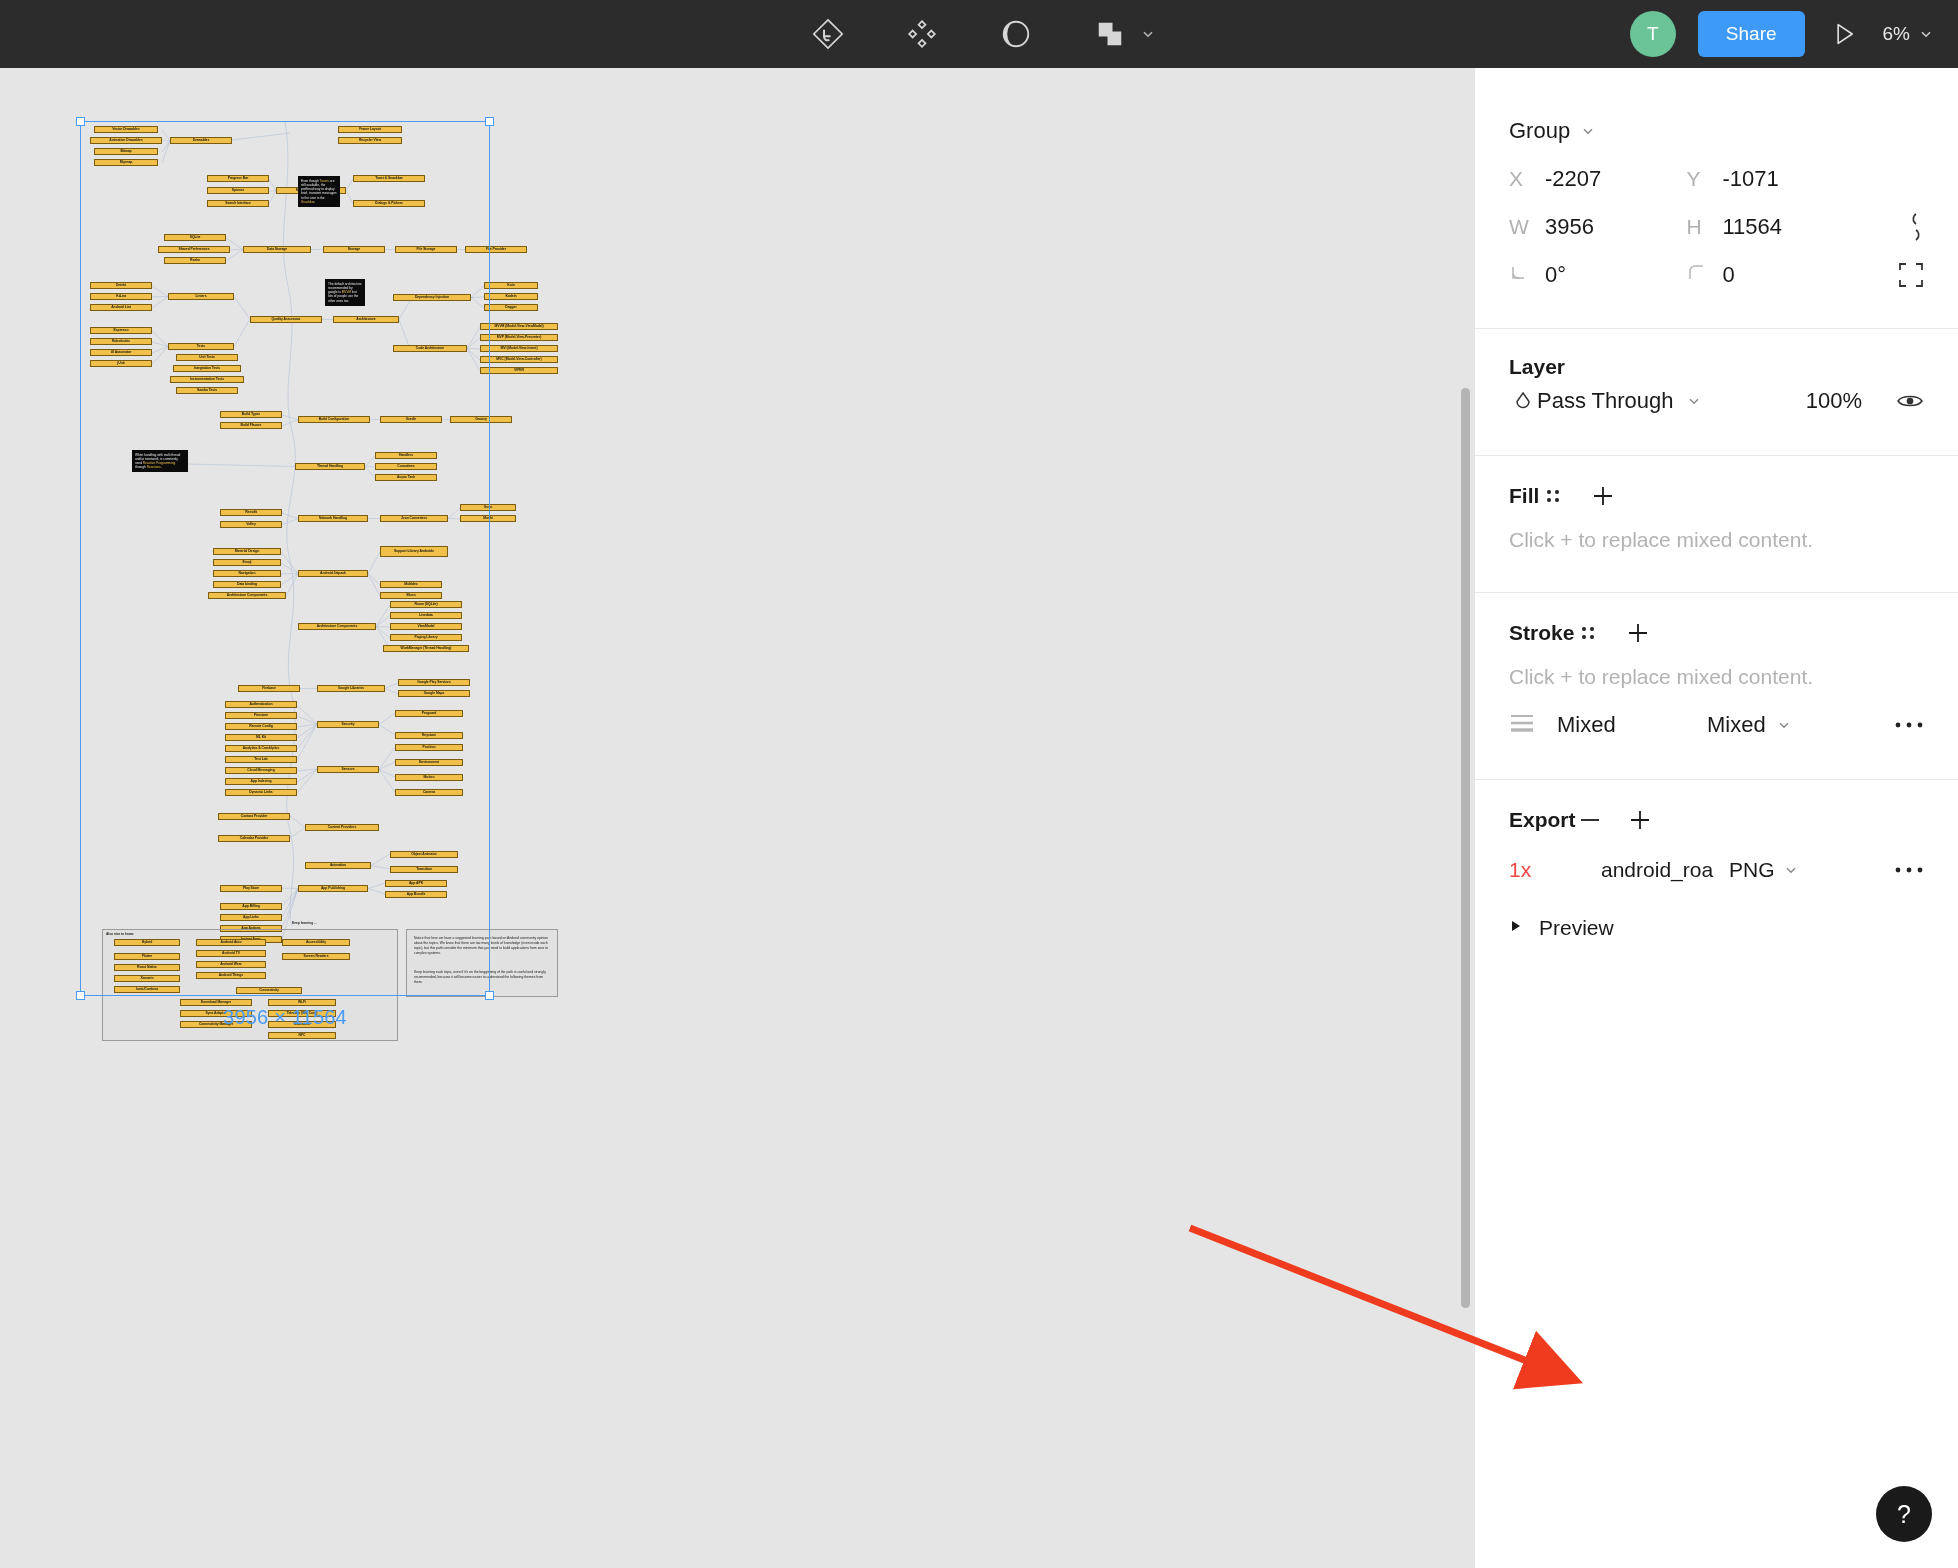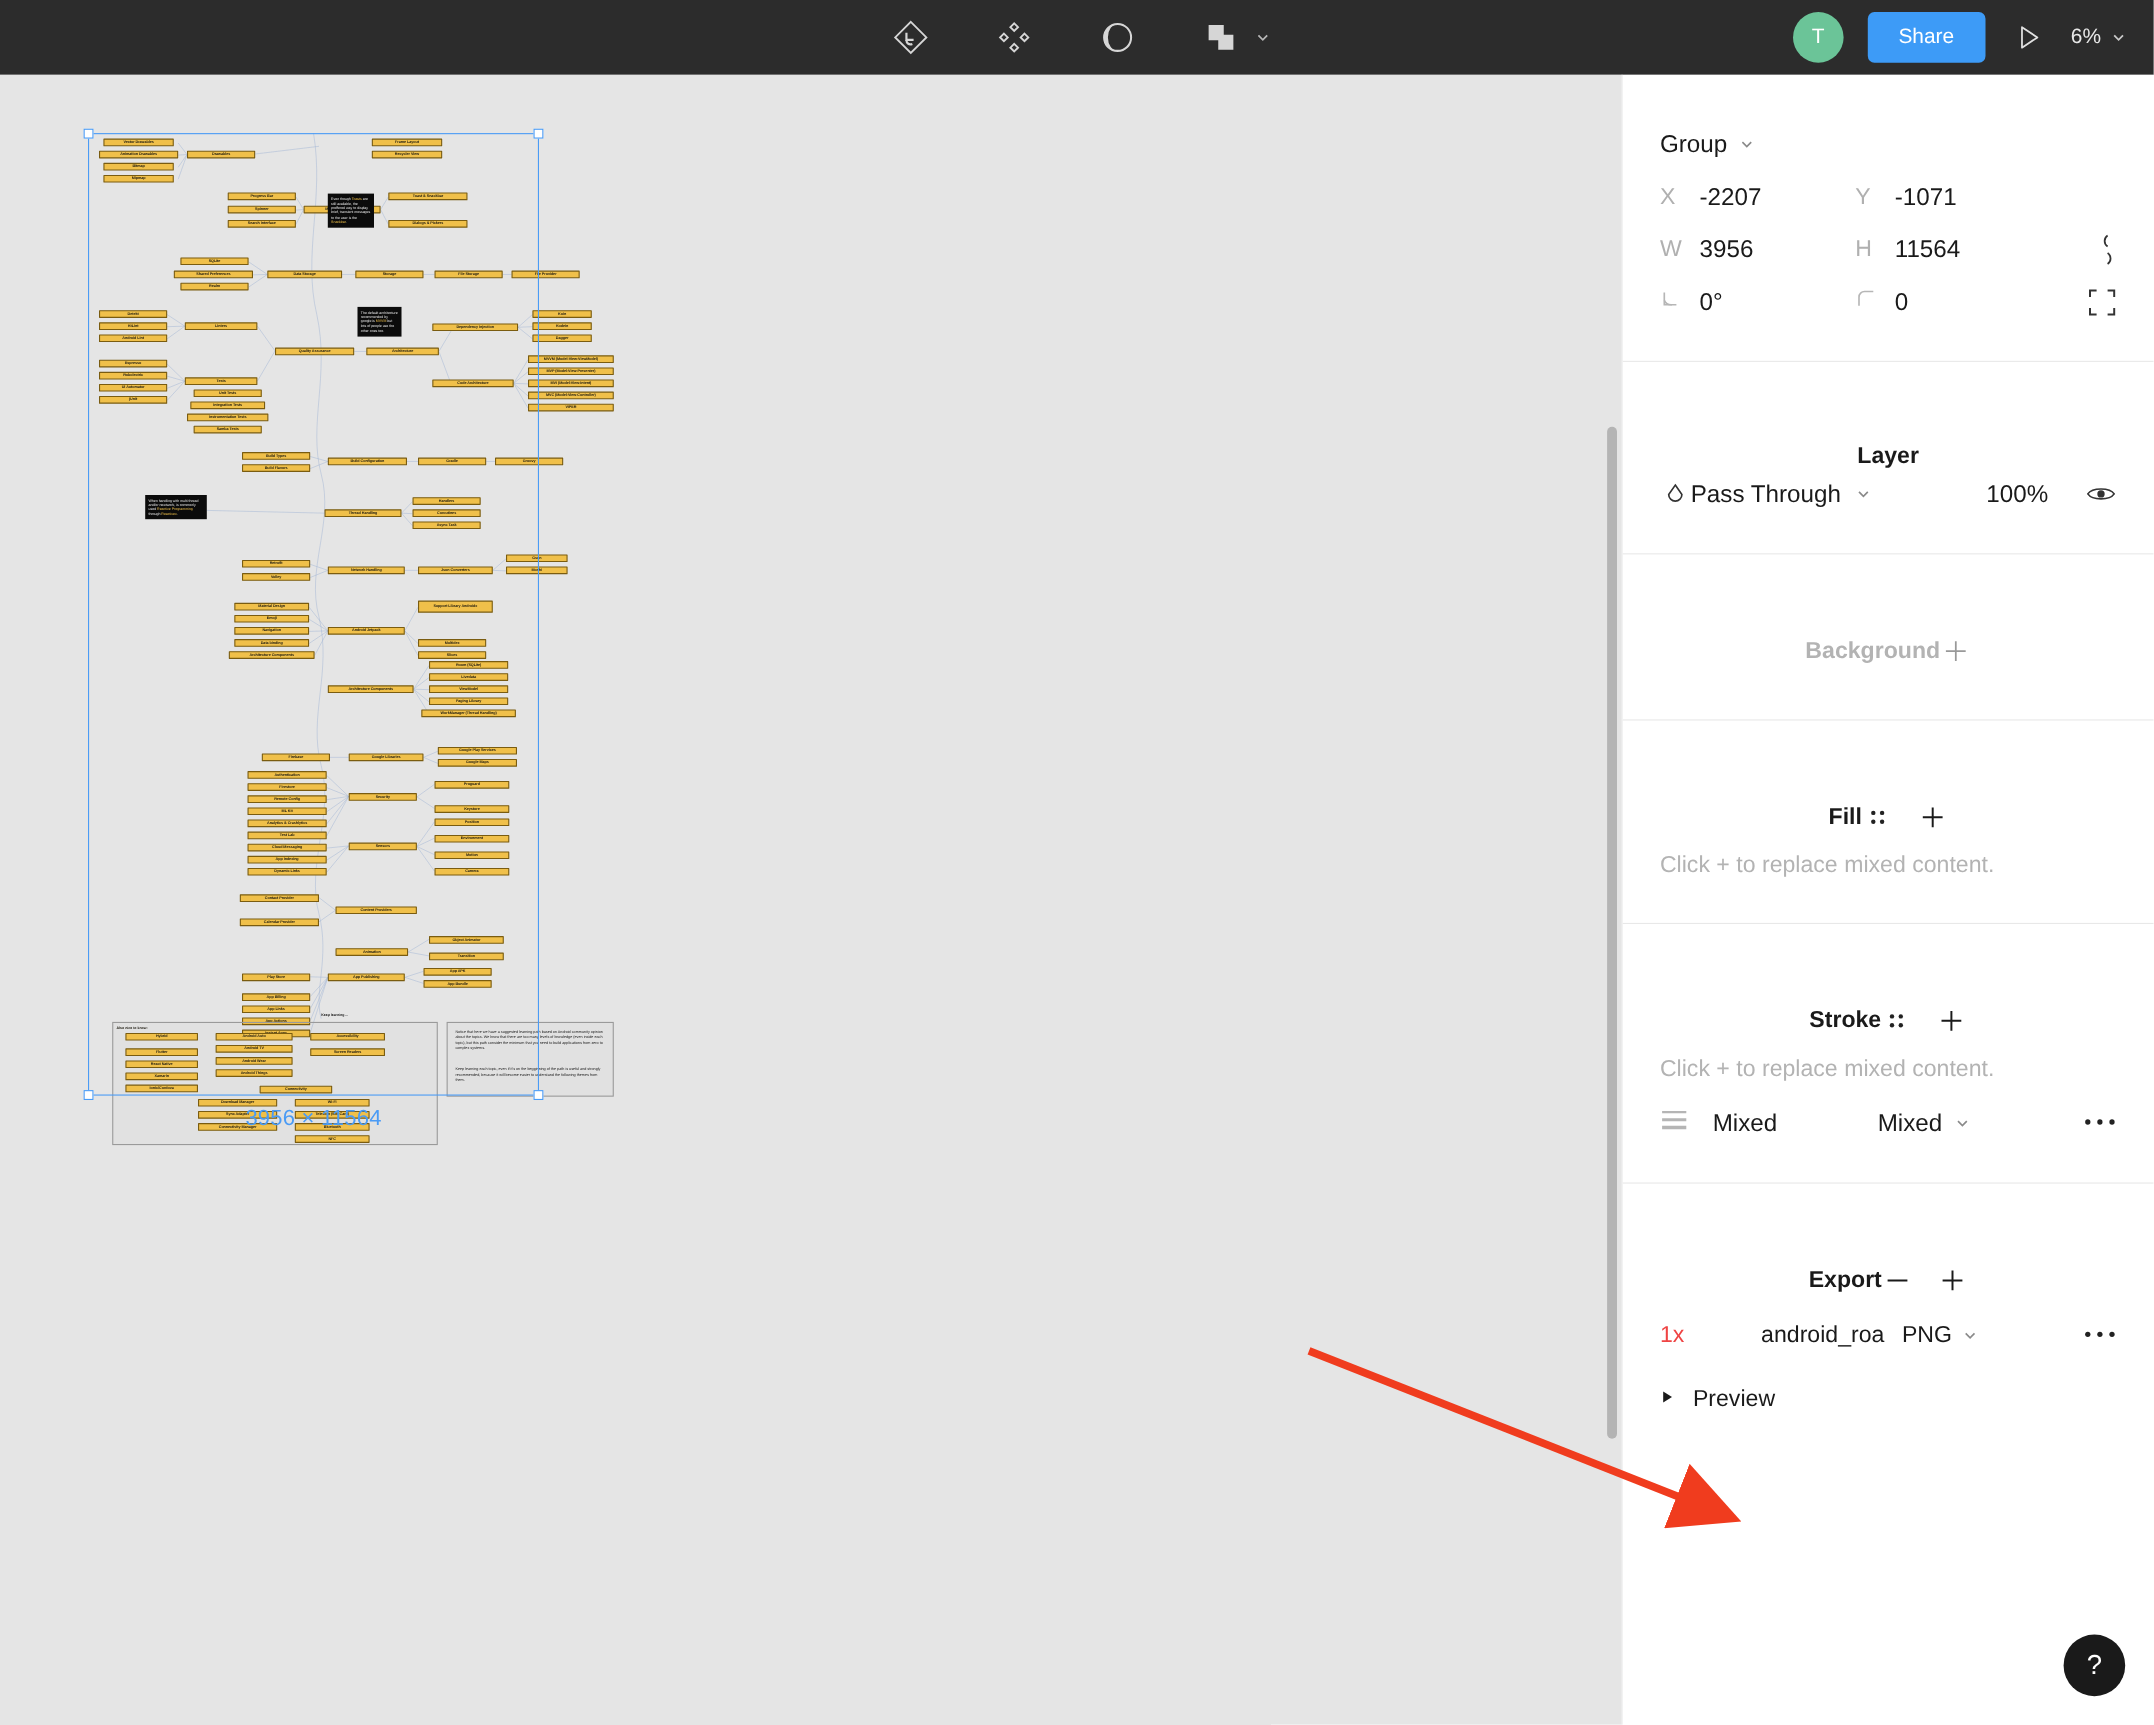--- a/index.html
+++ b/index.html
@@ -98,23 +98,22 @@
   }
   .align-row {
     height: 24px; display: flex; align-items: flex-start; justify-content: space-between;
     padding: 0 34px; overflow: hidden;
   }
   .align-row .ai { width: 26px; height: 26px; display:flex; align-items:flex-start; justify-content:center; cursor: pointer; margin-top:-14px;}
   .sec {
     border-bottom: 1px solid #e8e8e8; padding: 26px 34px 40px 34px;
   }
   .sec-hd {
-    display: flex; align-items: center; justify-content: center;
+    display: flex; align-items: center; justify-content: flex-start;
     margin-bottom: 8px;
-    margin-top: 48px;
   }
   .sec-title { font-size: 21px; font-weight: 700; color: #1a1a1a; }
   .sec-title.muted { color: #b3b3b3; }
   .hd-actions { display: flex; align-items: center; gap: 22px; }
   .ico-btn { width: 28px; height: 28px; display: flex; align-items: center; justify-content: center; cursor: pointer; }
 
   .group-row { display: flex; align-items: center; gap: 10px; margin-bottom: 22px;}
   .group-name { font-size: 22px; color: #1a1a1a; }
 
   .xy-grid { display: grid; grid-template-columns: 1fr 1fr 60px; row-gap: 20px; align-items: center; }
@@ -613,32 +612,20 @@
           <span class="opacity">100%</span>
           <span class="ico-btn">
             <svg width="28" height="28" viewBox="0 0 28 28" fill="none" stroke="#333" stroke-width="1.5">
               <path d="M2 14 C6 8, 22 8, 26 14 C22 20, 6 20, 2 14 Z"></path>
                 <circle cx="14" cy="14" r="2.6" fill="#333"></circle>
               </svg>
           </span>
         </div>
       </div>
 
-      <div class="sec">
-        <div class="sec-hd">
-          <span class="sec-title muted">Background</span>
-          <div class="hd-actions">
-            <span class="ico-btn">
-              <svg width="28" height="28" viewBox="0 0 28 28" stroke="#999" stroke-width="1.6">
-                  <path d="M14 5 V23 M5 14 H23"></path>
-                </svg>
-            </span>
-          </div>
-        </div>
-      </div>
 
       <div class="sec">
         <div class="sec-hd">
           <span class="sec-title">Fill</span>
           <div class="hd-actions">
             <span class="ico-btn">
               <svg width="24" height="24" viewBox="0 0 24 24" fill="#222">
                 <circle cx="8" cy="8" r="2"></circle>
                   <circle cx="16" cy="8" r="2"></circle>
                 <circle cx="8" cy="16" r="2"></circle>

